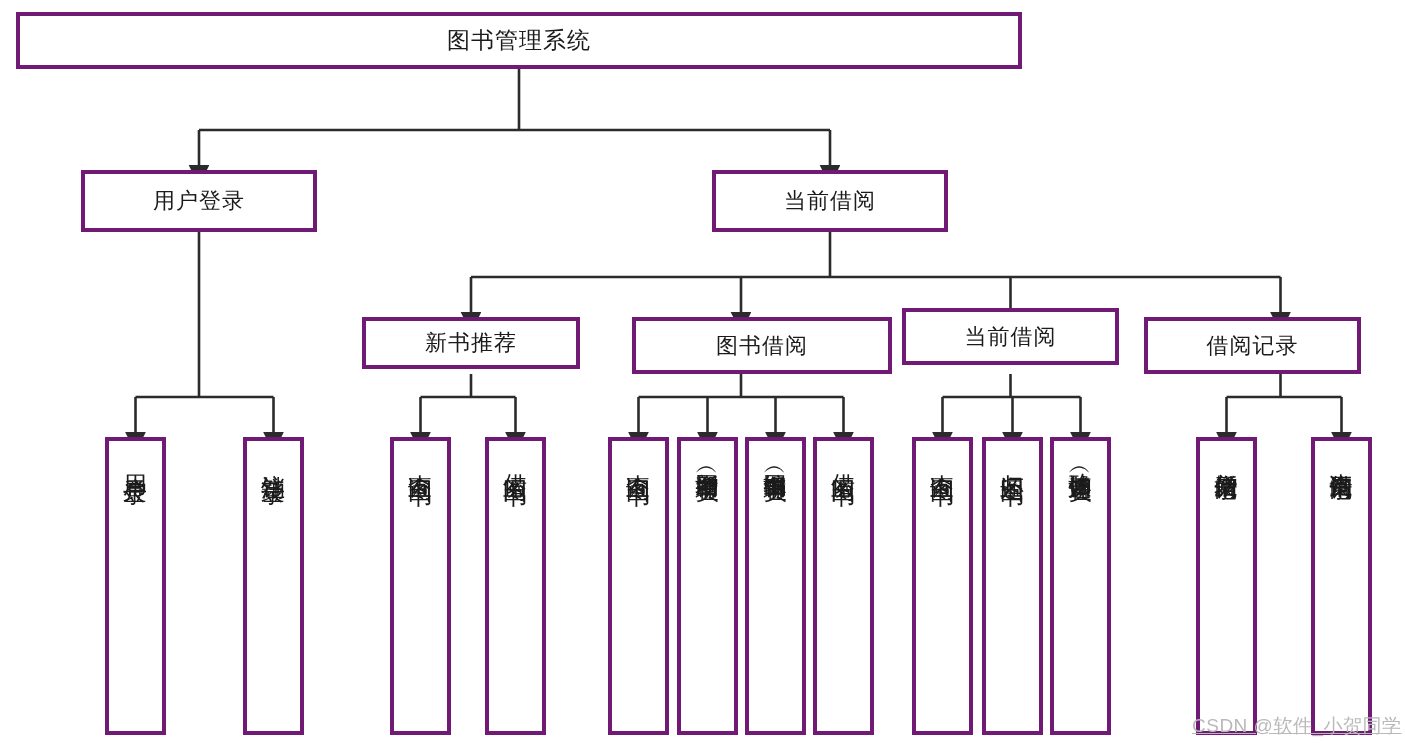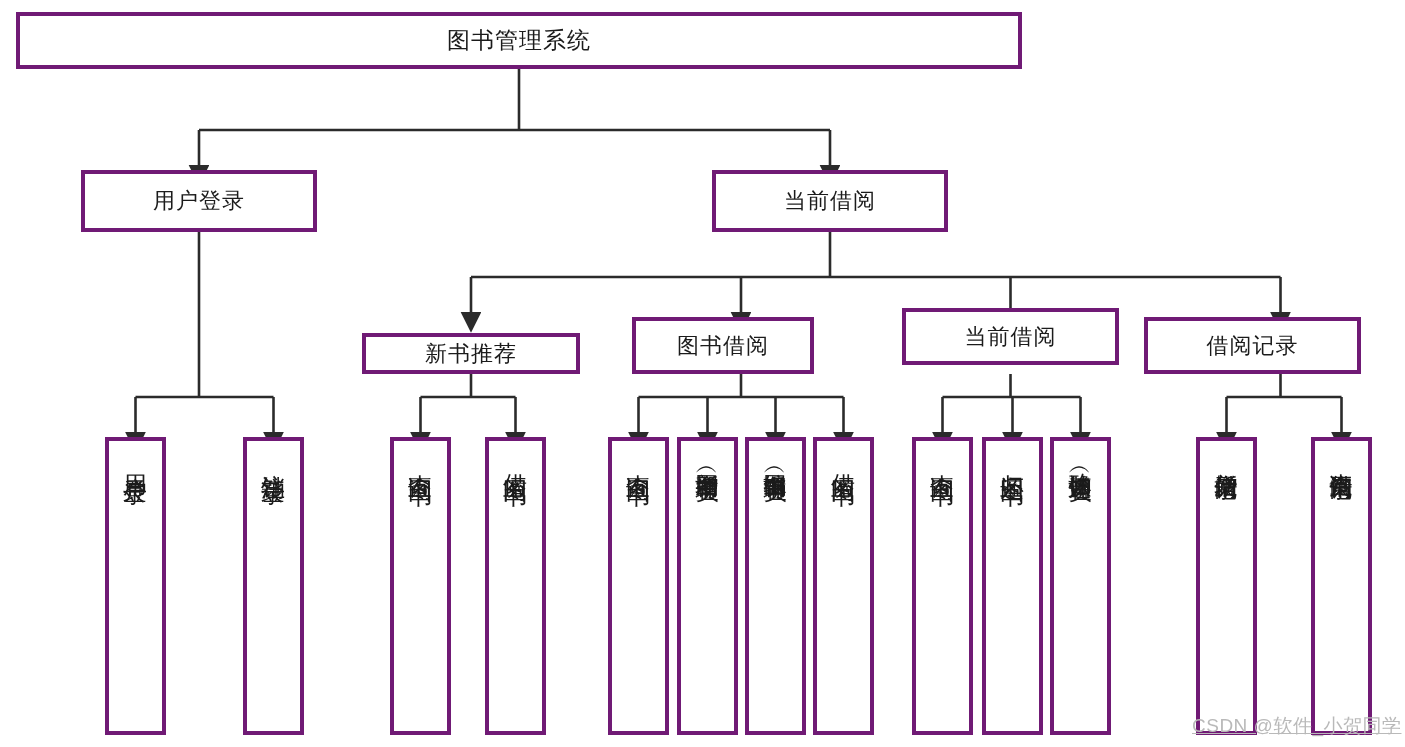--- a/index.html
+++ b/index.html
@@ -123,24 +123,24 @@
   <div id="node-layer">
       <div class="node horiz root" style="left: 16px; top: 12px; width: 1006px; height: 57px;">
         <span class="label">图书管理系统</span>
       </div>
       <div class="node horiz" style="left: 81px; top: 170px; width: 236px; height: 62px;">
         <span class="label">用户登录</span>
       </div>
       <div class="node horiz" style="left: 712px; top: 170px; width: 236px; height: 62px;">
         <span class="label">当前借阅</span>
       </div>
-      <div class="node horiz" style="left: 362px; top: 317px; width: 218px; height: 41px; margin-top: 16px;">
+      <div class="node horiz" style="left: 362px; top: 317px; width: 218px; height: 52px;">
         <span class="label">新书推荐</span>
       </div>
-      <div class="node horiz" style="left: 632px; top: 317px; width: 182px; height: 57px;">
+      <div class="node horiz" style="left: 632px; top: 317px; width: 260px; height: 57px;">
         <span class="label">图书借阅</span>
       </div>
       <div class="node horiz" style="left: 902px; top: 308px; width: 217px; height: 57px;">
         <span class="label">当前借阅</span>
       </div>
       <div class="node horiz" style="left: 1144px; top: 317px; width: 217px; height: 57px;">
         <span class="label">借阅记录</span>
       </div>
       <div class="node vert" style="left: 105px; top: 437px; width: 61px; height: 298px;">
         <span class="label">用户登录</span>

